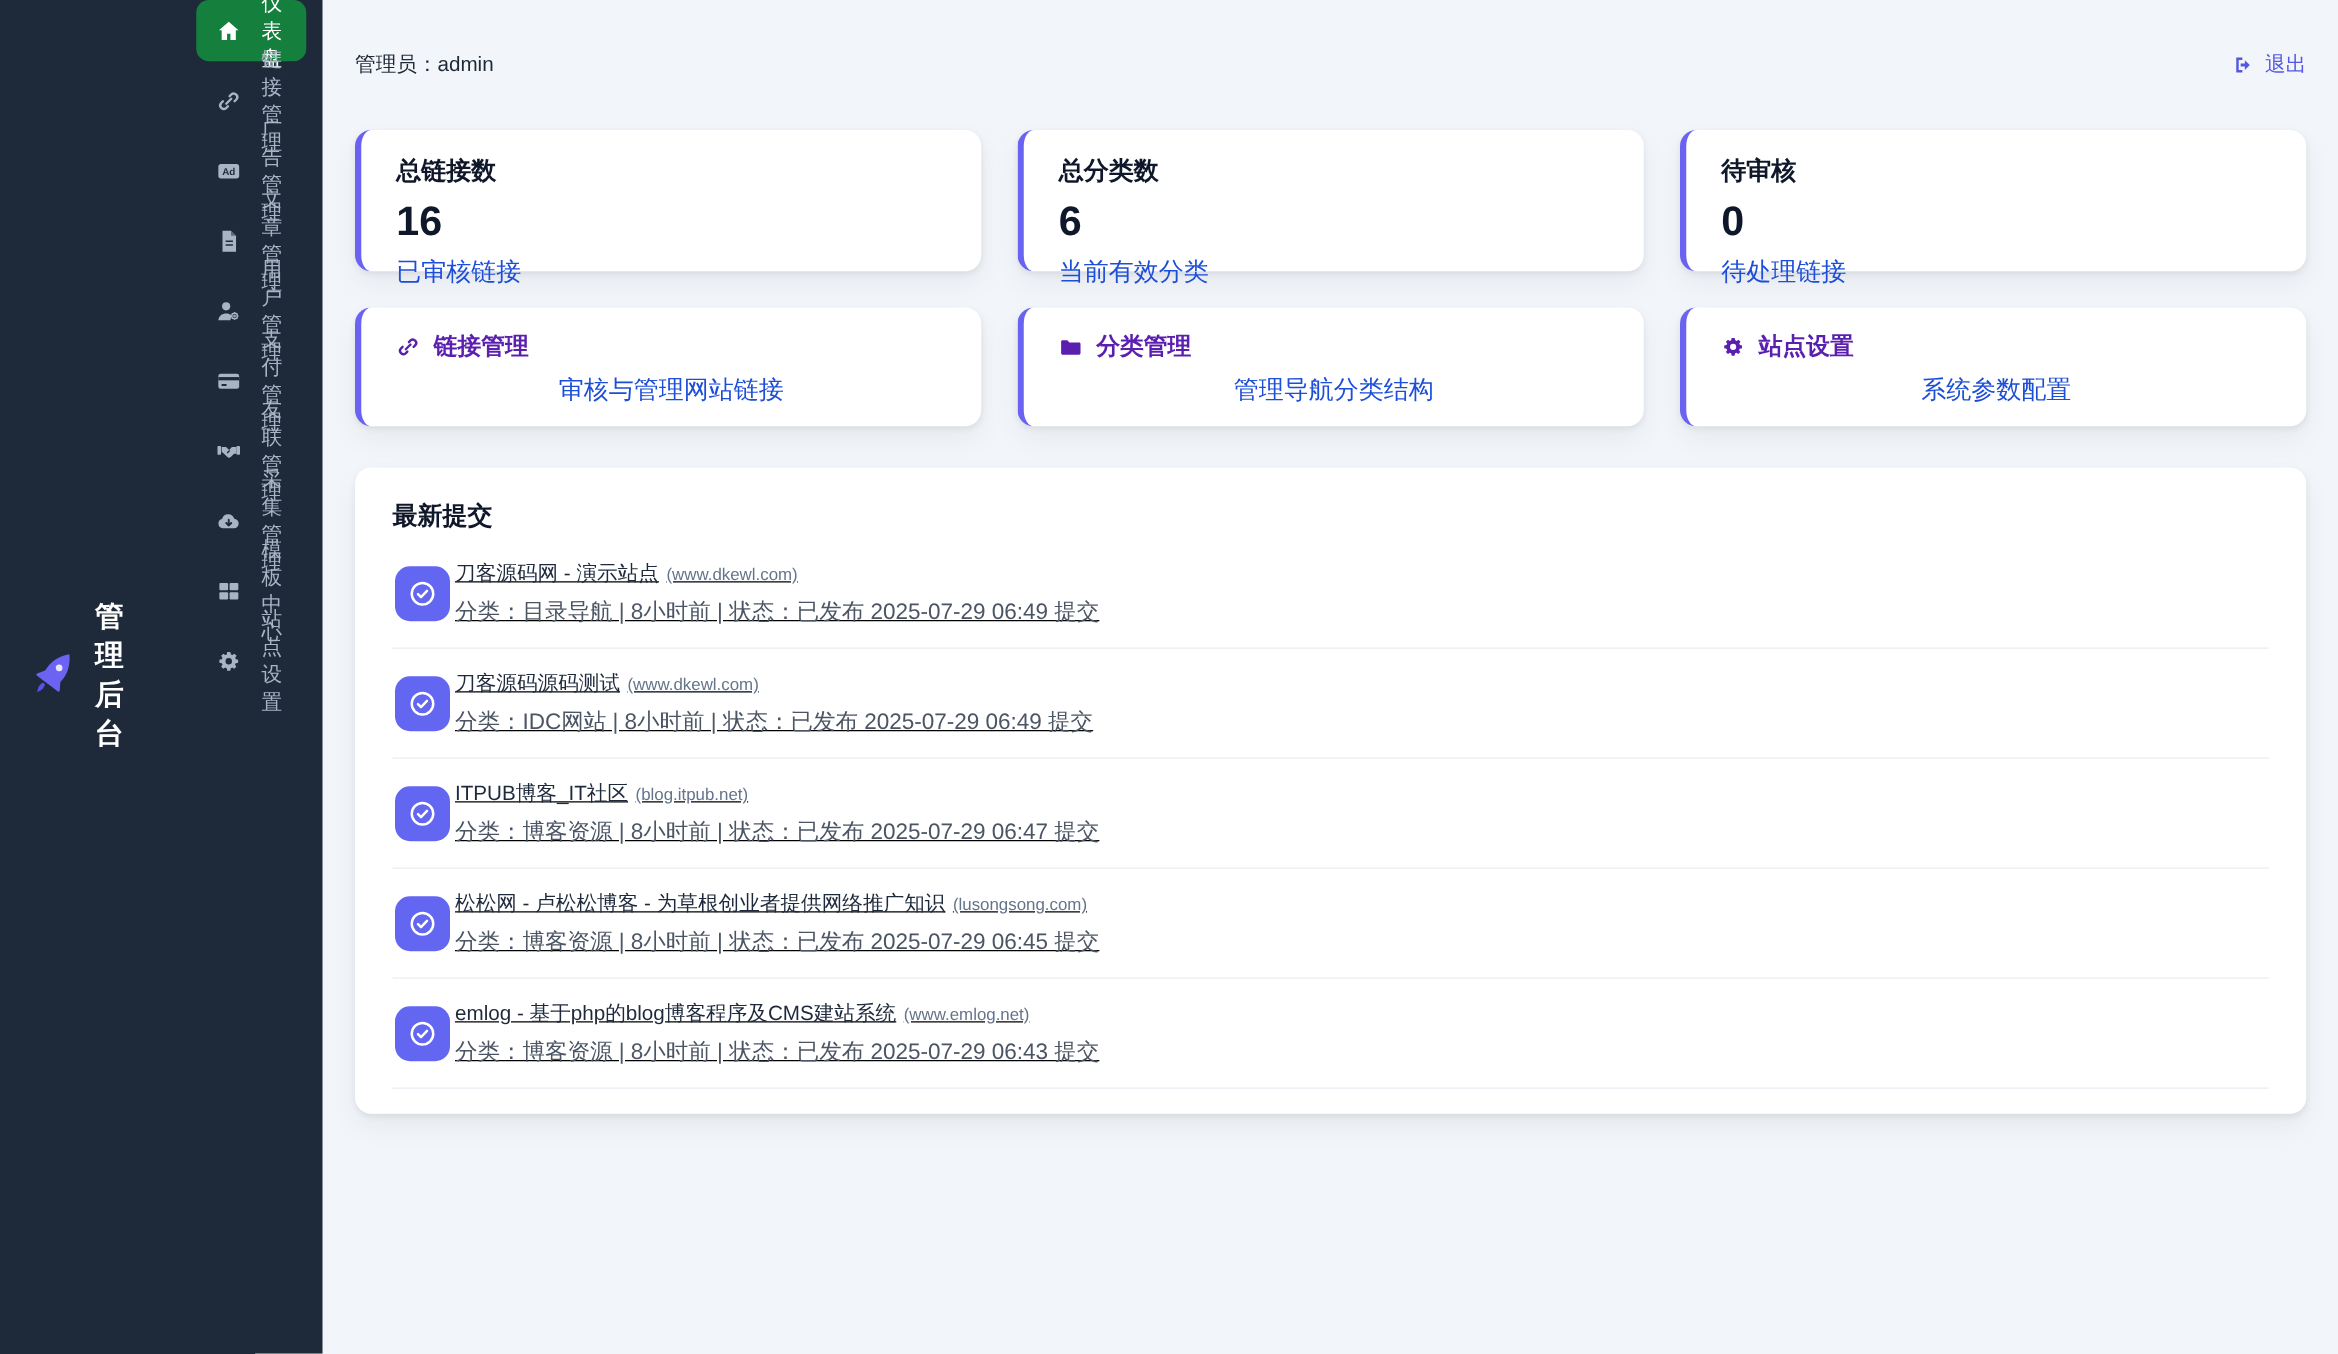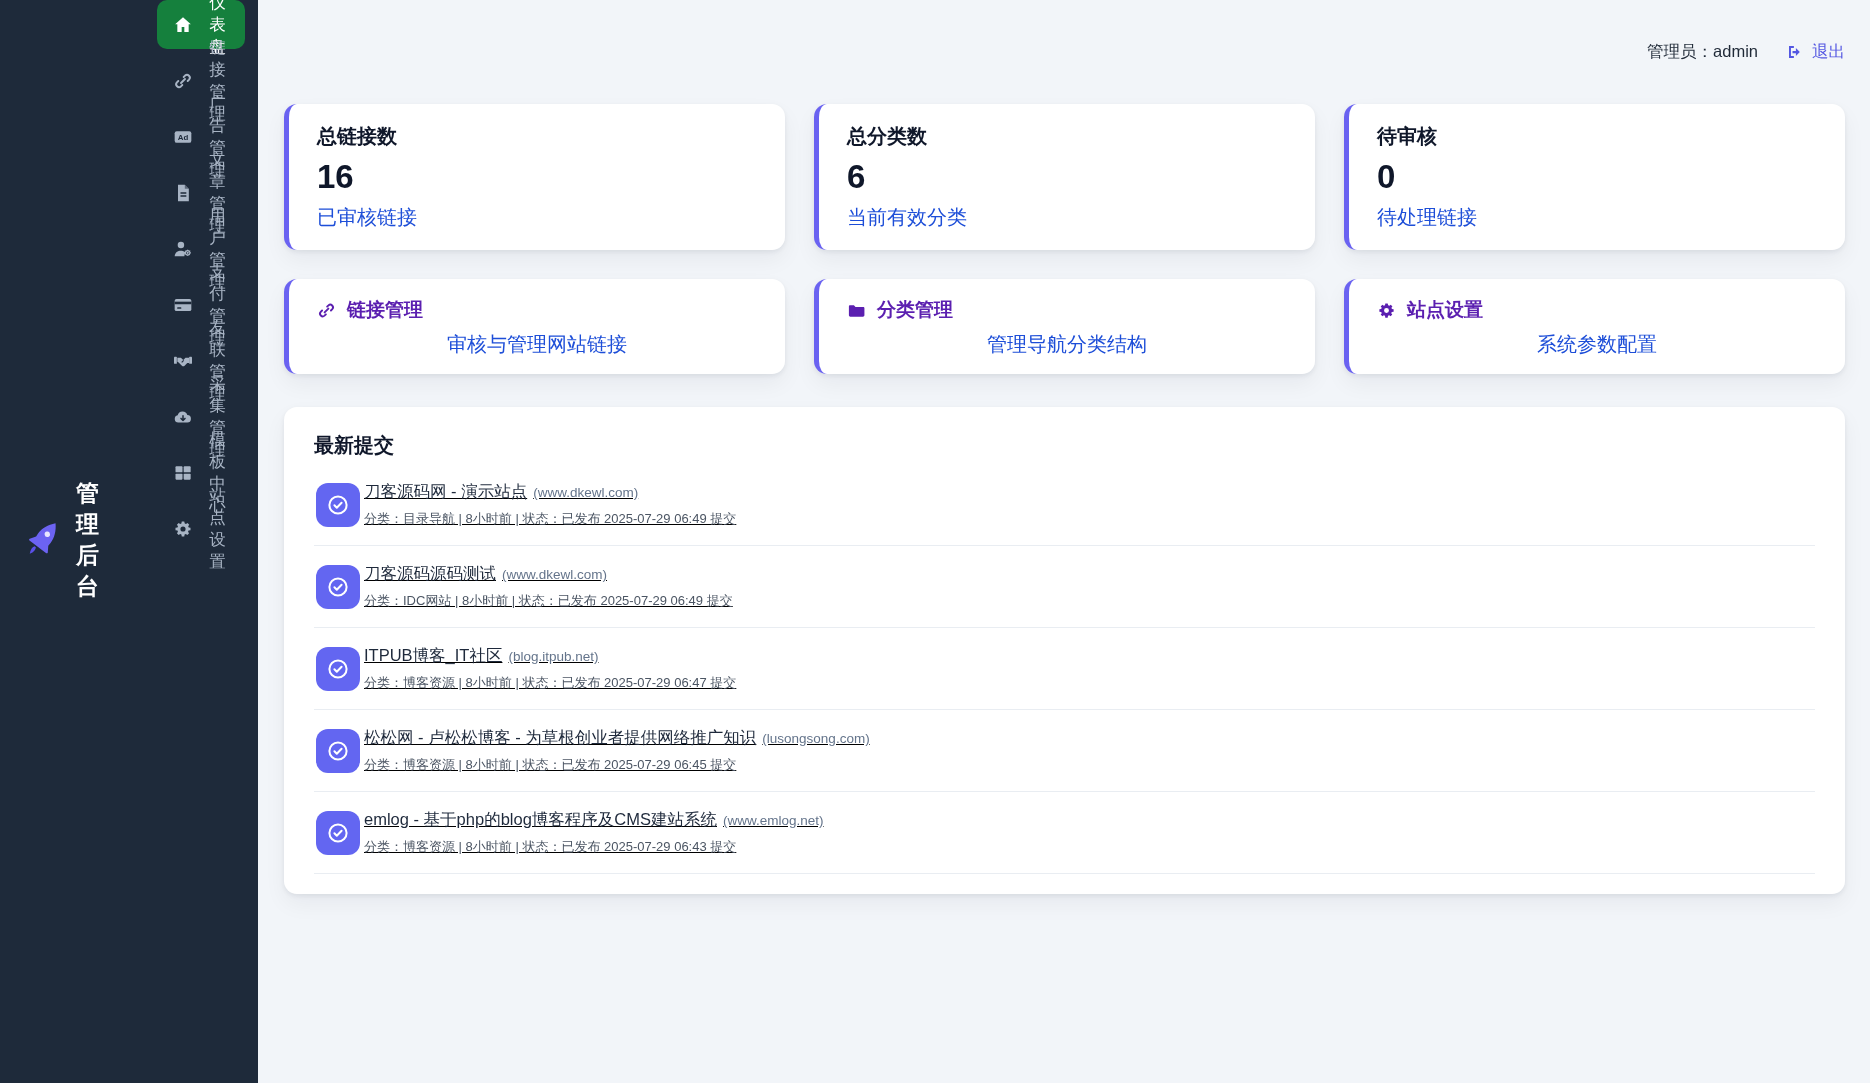--- a/index.html
+++ b/index.html
@@ -27,56 +27,56 @@
     border-radius:10px; font-size:16.5px; color:#a8b4c4;
     cursor:pointer;
   }
   .nav-item.active { background:#15803d; color:#ffffff; }
   .nav-ic { width:22px; height:22px; display:flex; align-items:center; justify-content:center; flex:none; }
   .nav-ic svg { width:20px; height:20px; }
 
   
   .main { flex:1; padding:0 25px 0 26px; }
   .topbar {
-    height:104px; display:flex; align-items:center; justify-content:flex-end;
+    height:104px; display:flex; align-items:center; justify-content:space-between;
     gap:28px; font-size:16.5px; color:#1f2937;
   }
   .logout-link { display:flex; align-items:center; gap:8px; color:#5457e2; cursor:pointer; font-size:16.5px; }
   .logout-link svg { width:18px; height:18px; }
 
   .grid3 { display:grid; grid-template-columns:repeat(3,1fr); gap:29px; }
 
   .card {
     background:#ffffff; border-radius:13px;
     box-shadow:0 2px 5px rgba(15,23,42,.07), 0 10px 22px rgba(15,23,42,.05);
   }
   .accent-left { border-left:5px solid #6a62f1; }
 
-  .stat-card { padding:19px 28px 12px; height:146px; }
+  .stat-card { padding:19px 28px 12px; height:113px; }
   .stat-title { font-size:20px; font-weight:bold; color:#0f172a; }
   .stat-value { font-size:33px; font-weight:bold; color:#0f172a; margin-top:9px; line-height:1.1; }
   .stat-sub   { font-size:20px; color:#1d4ed8; margin-top:9px; }
 
   .actions-row { margin-top:29px; }
   .action-card { padding:18px 28px; height:95px; cursor:pointer; }
   .action-title { display:flex; align-items:center; gap:11px; font-size:19px; font-weight:bold; color:#5b1fb0; }
   .action-title svg { width:19px; height:19px; flex:none; }
   .action-sub { margin-top:8px; font-size:20px; color:#1d4ed8;text-align:center; }
 
   .recent-card { margin-top:33px; padding:25px 30px 20px; }
   .recent-title { font-size:20px; font-weight:bold; color:#0f172a; margin-bottom:5px; }
   .recent-item { display:flex; align-items:center; gap:4px; padding:17px 2px; border-bottom:1px solid #e9edf2;text-decoration:underline; }
   .item-badge {
     width:44px; height:44px; border-radius:12px; background:#6366f1;
     display:flex; align-items:center; justify-content:center; flex:none;
   }
   .item-badge svg { width:24px; height:24px; }
   .item-titleline { font-size:16.5px; color:#1e293b; }
   .item-domain { font-size:13.5px; color:#64748b; margin-left:6px; }
-  .item-meta { font-size:13px; color:#4b5563; margin-top:7px; }
+  .item-meta { font-size:18px; color:#4b5563; margin-top:7px; }
 </style>
 </head>
 <body>
 
 <aside class="sidebar">
   <div class="logo-row">
     <span class="logo-icon">
       <svg viewBox="0 0 24 24" transform="rotate(-8)">
         <path fill="#6c63f2" d="M21.3 2.7c-4.9.2-9 2-11.7 4.7L8 9.2l-4.2.9a.6.6 0 0 0-.3 1l2.6 2.6 4.2 4.2 2.6 2.6a.6.6 0 0 0 1-.3l.9-4.2 1.8-1.6c2.7-2.7 4.5-6.8 4.7-11.7z"></path>
         <path fill="#5a50e8" d="M6.1 15.1c-1.5.3-2.8 1.6-3.6 4.4 2.8-.8 4.1-2.1 4.4-3.6z"></path>

